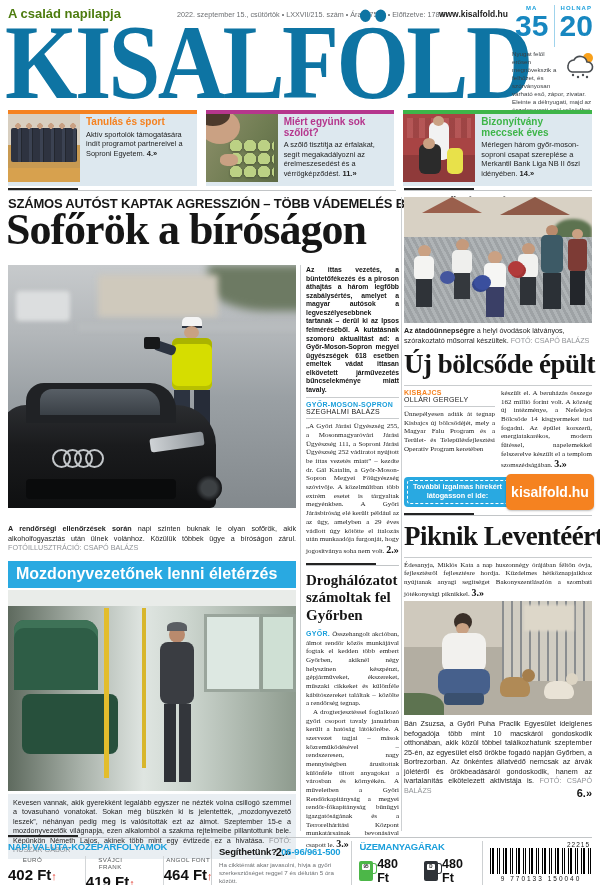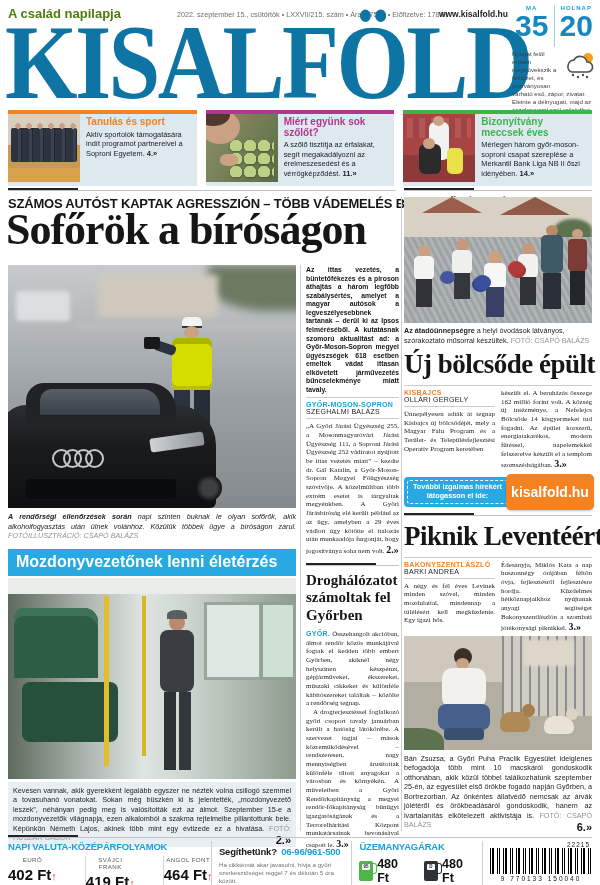--- a/index.html
+++ b/index.html
@@ -206,21 +206,21 @@
         <div style="position:absolute;left:0;width:15px;height:15px;border:2px solid #c3c7ca;border-radius:50%;"></div>
         <div style="position:absolute;left:11px;width:15px;height:15px;border:2px solid #c3c7ca;border-radius:50%;"></div>
         <div style="position:absolute;left:22px;width:15px;height:15px;border:2px solid #c3c7ca;border-radius:50%;"></div>
         <div style="position:absolute;left:33px;width:15px;height:15px;border:2px solid #c3c7ca;border-radius:50%;"></div>
       </div>
       <div style="position:absolute;left:26px;top:96px;width:150px;height:20px;background:#0a0b0c;border-radius:4px;"></div>
       <div style="position:absolute;left:196px;top:92px;width:26px;height:26px;background:radial-gradient(circle,#3c4043 40%,#141517 70%);border-radius:50%;"></div>
     </div>
   </div>
 
-  <div class="caption just" style="margin-top:4px;font-style:italic;">
+  <div class="caption just" style="margin-top:16px;">
     <span class="bold">A rendőrségi ellenőrzések során</span><span> napi szinten buknak le olyan sofőrök, akik alkoholfogyasztás után ülnek volánhoz. Közülük többek ügye a bíróságon zárul. </span><span class="credit">FOTÓILLUSZTRÁCIÓ: CSAPÓ BALÁZS</span>
   </div>
 
   <div class="banner" style="background:#29a9e1;height:27px;font-size:16px;margin-top:8px;">Mozdonyvezetőnek lenni életérzés</div>
 
   <div class="ph" style="width:288px;height:201px;margin-top:2px;background:linear-gradient(90deg,#5e6a5e 0,#aab3ab 26%,#dfe5e1 47%,#cdd6cf 62%,#8e9b8e 100%);">
     <div style="left:0;top:0;width:288px;height:16px;background:#e9ece9;"></div>
     <div style="left:6px;top:30px;width:84px;height:70px;background:#2e5d46;border-radius:10px 14px 0 0;box-shadow:inset 0 8px 0 #3e7257;"></div>
     <div style="left:14px;top:104px;width:96px;height:60px;background:#27503c;border-radius:8px;"></div>
     <div style="left:96px;top:18px;width:5px;height:170px;background:#e3bd2c;"></div>
@@ -328,26 +328,20 @@
   </div>
   <div class="sec-div" style="margin:6px 0 4px 0;">
       <div class="blk"></div>
       <div class="gry"></div>
     </div>
 
   <div class="h2-serif nowrap" style="font-size:27px;letter-spacing:-0.5px;">Piknik Leventéért</div>
   <hr class="hair" style="margin-top:5px;">
   <div class="twocol">
     <div>
-      <div class="loc orange nowrap">BAKONYSZENTLÁSZLÓ</div>
-      <div class="author">BARKI ANDREA</div>
-      <hr class="hair">
-      <div class="body-serif">A négy és fél éves Levinek minden szóval, minden mozdulattal, mindennap a túlélésért kell megküzdenie. Egy igazi hős.</div>
-    </div>
-    <div>
       <div class="body-serif">
         <span>Édesanyja, Miklós Kata a nap huszonnégy órájában féltőn óvja, fejlesztésről fejlesztésre hordja. Küzdelmes hétköznapjaikhoz nyújtanak anyagi segítséget Bakonyszentlászlón a szombati jótékonysági piknikkel. </span><span class="pageref" style="font-size:10px;">3.»</span>
       </div>
     </div>
   </div>
 
 
   <div class="ph" style="width:188px;height:114px;margin-top:2px;background:linear-gradient(180deg,#cfc9bd 0 40%,#b3aea2 40% 100%);">
     <div style="left:98px;top:0;width:90px;height:80px;background:repeating-linear-gradient(90deg,#8b8e90 0 2px,rgba(255,255,255,.25) 2px 9px),#c2bcae;"></div>
     <div style="left:120px;top:4px;width:50px;height:26px;background:#ddd7c9;filter:blur(1px);"></div>

